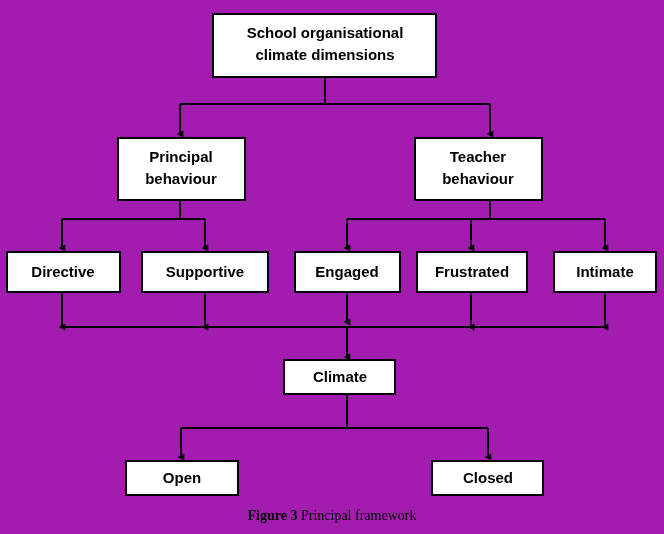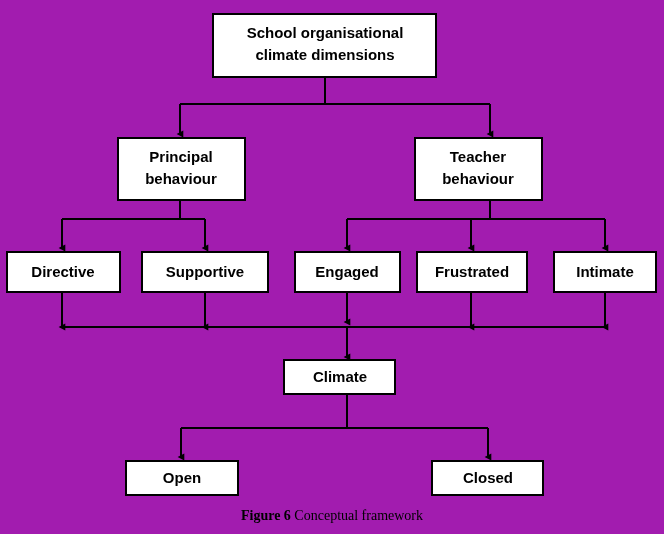--- a/index.html
+++ b/index.html
@@ -164,16 +164,16 @@
       <text class="node-label" x="182" y="479">Open</text>
     </g>
 
     <g>
       <rect class="node-rect" x="432" y="461" width="111" height="34"></rect>
       <text class="node-label" x="488" y="479">Closed</text>
     </g>
   </svg>
 
   <div class="caption">
-    <span class="caption-prefix">Figure 6</span><span class="caption-text"> Conceptual framework</span>
+    <span class="caption-prefix">Figure 3</span><span class="caption-text"> Principal framework</span>
   </div>
 
 </div>
 
 </body></html>

